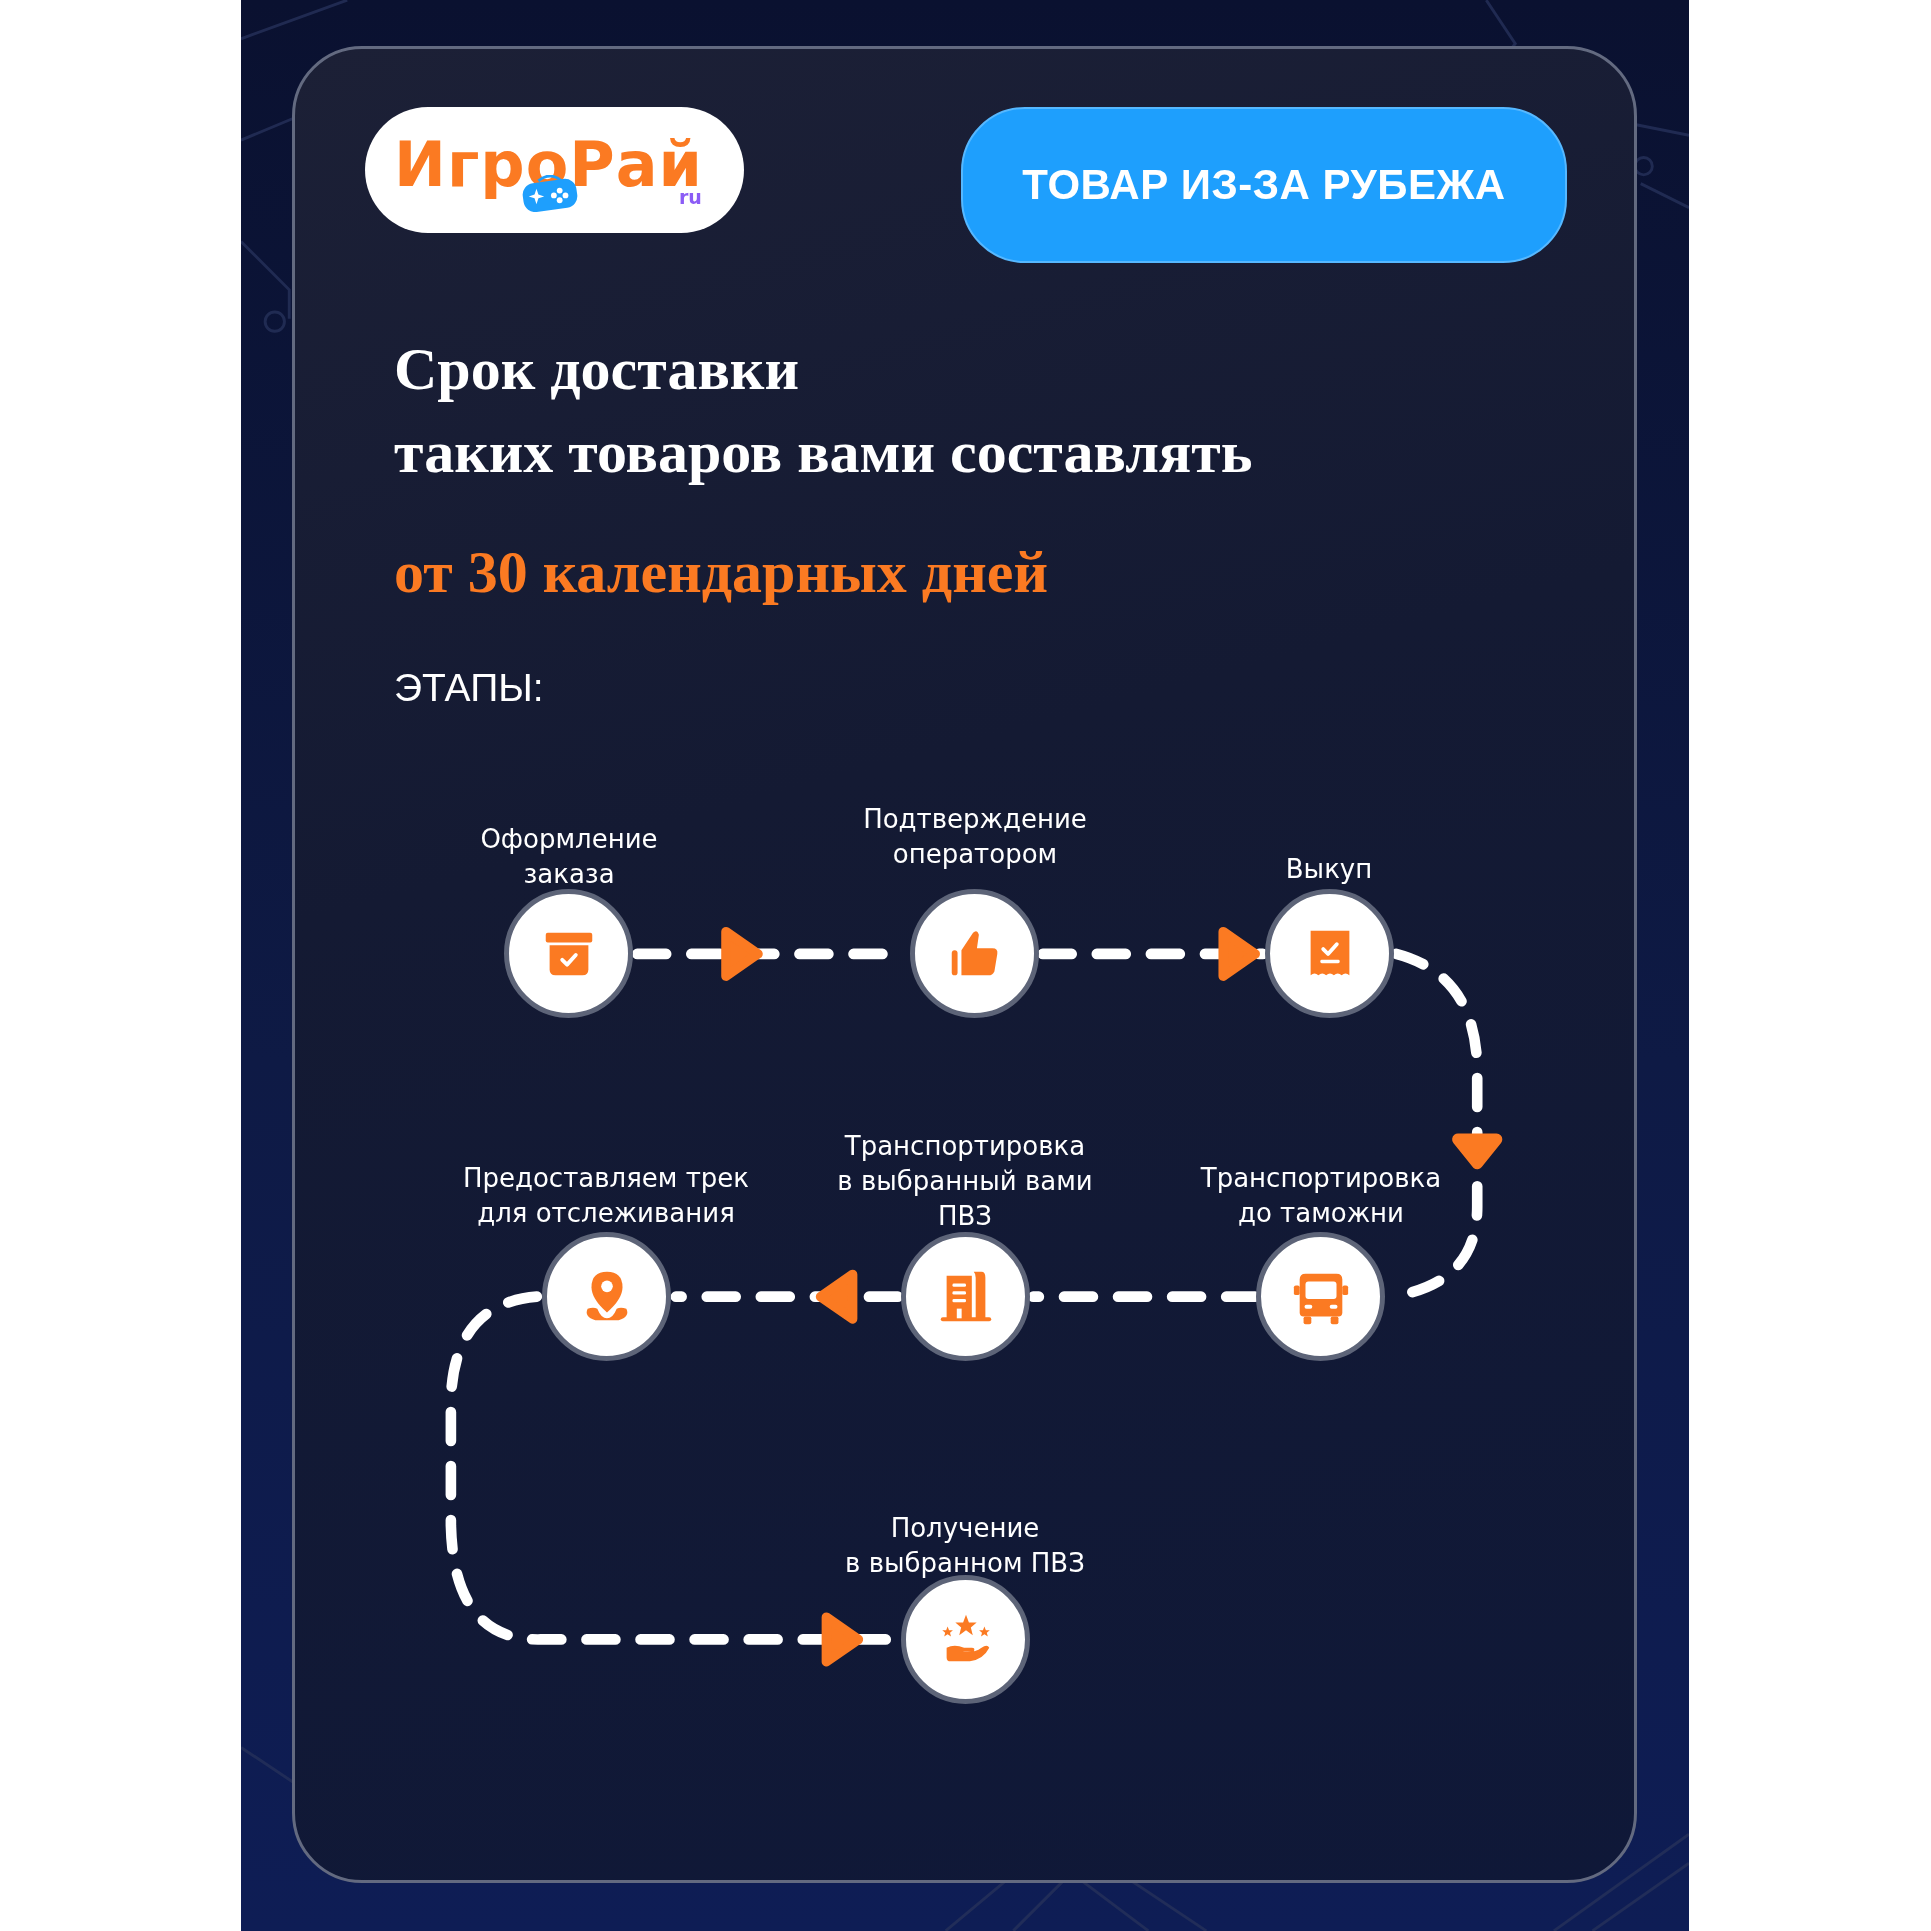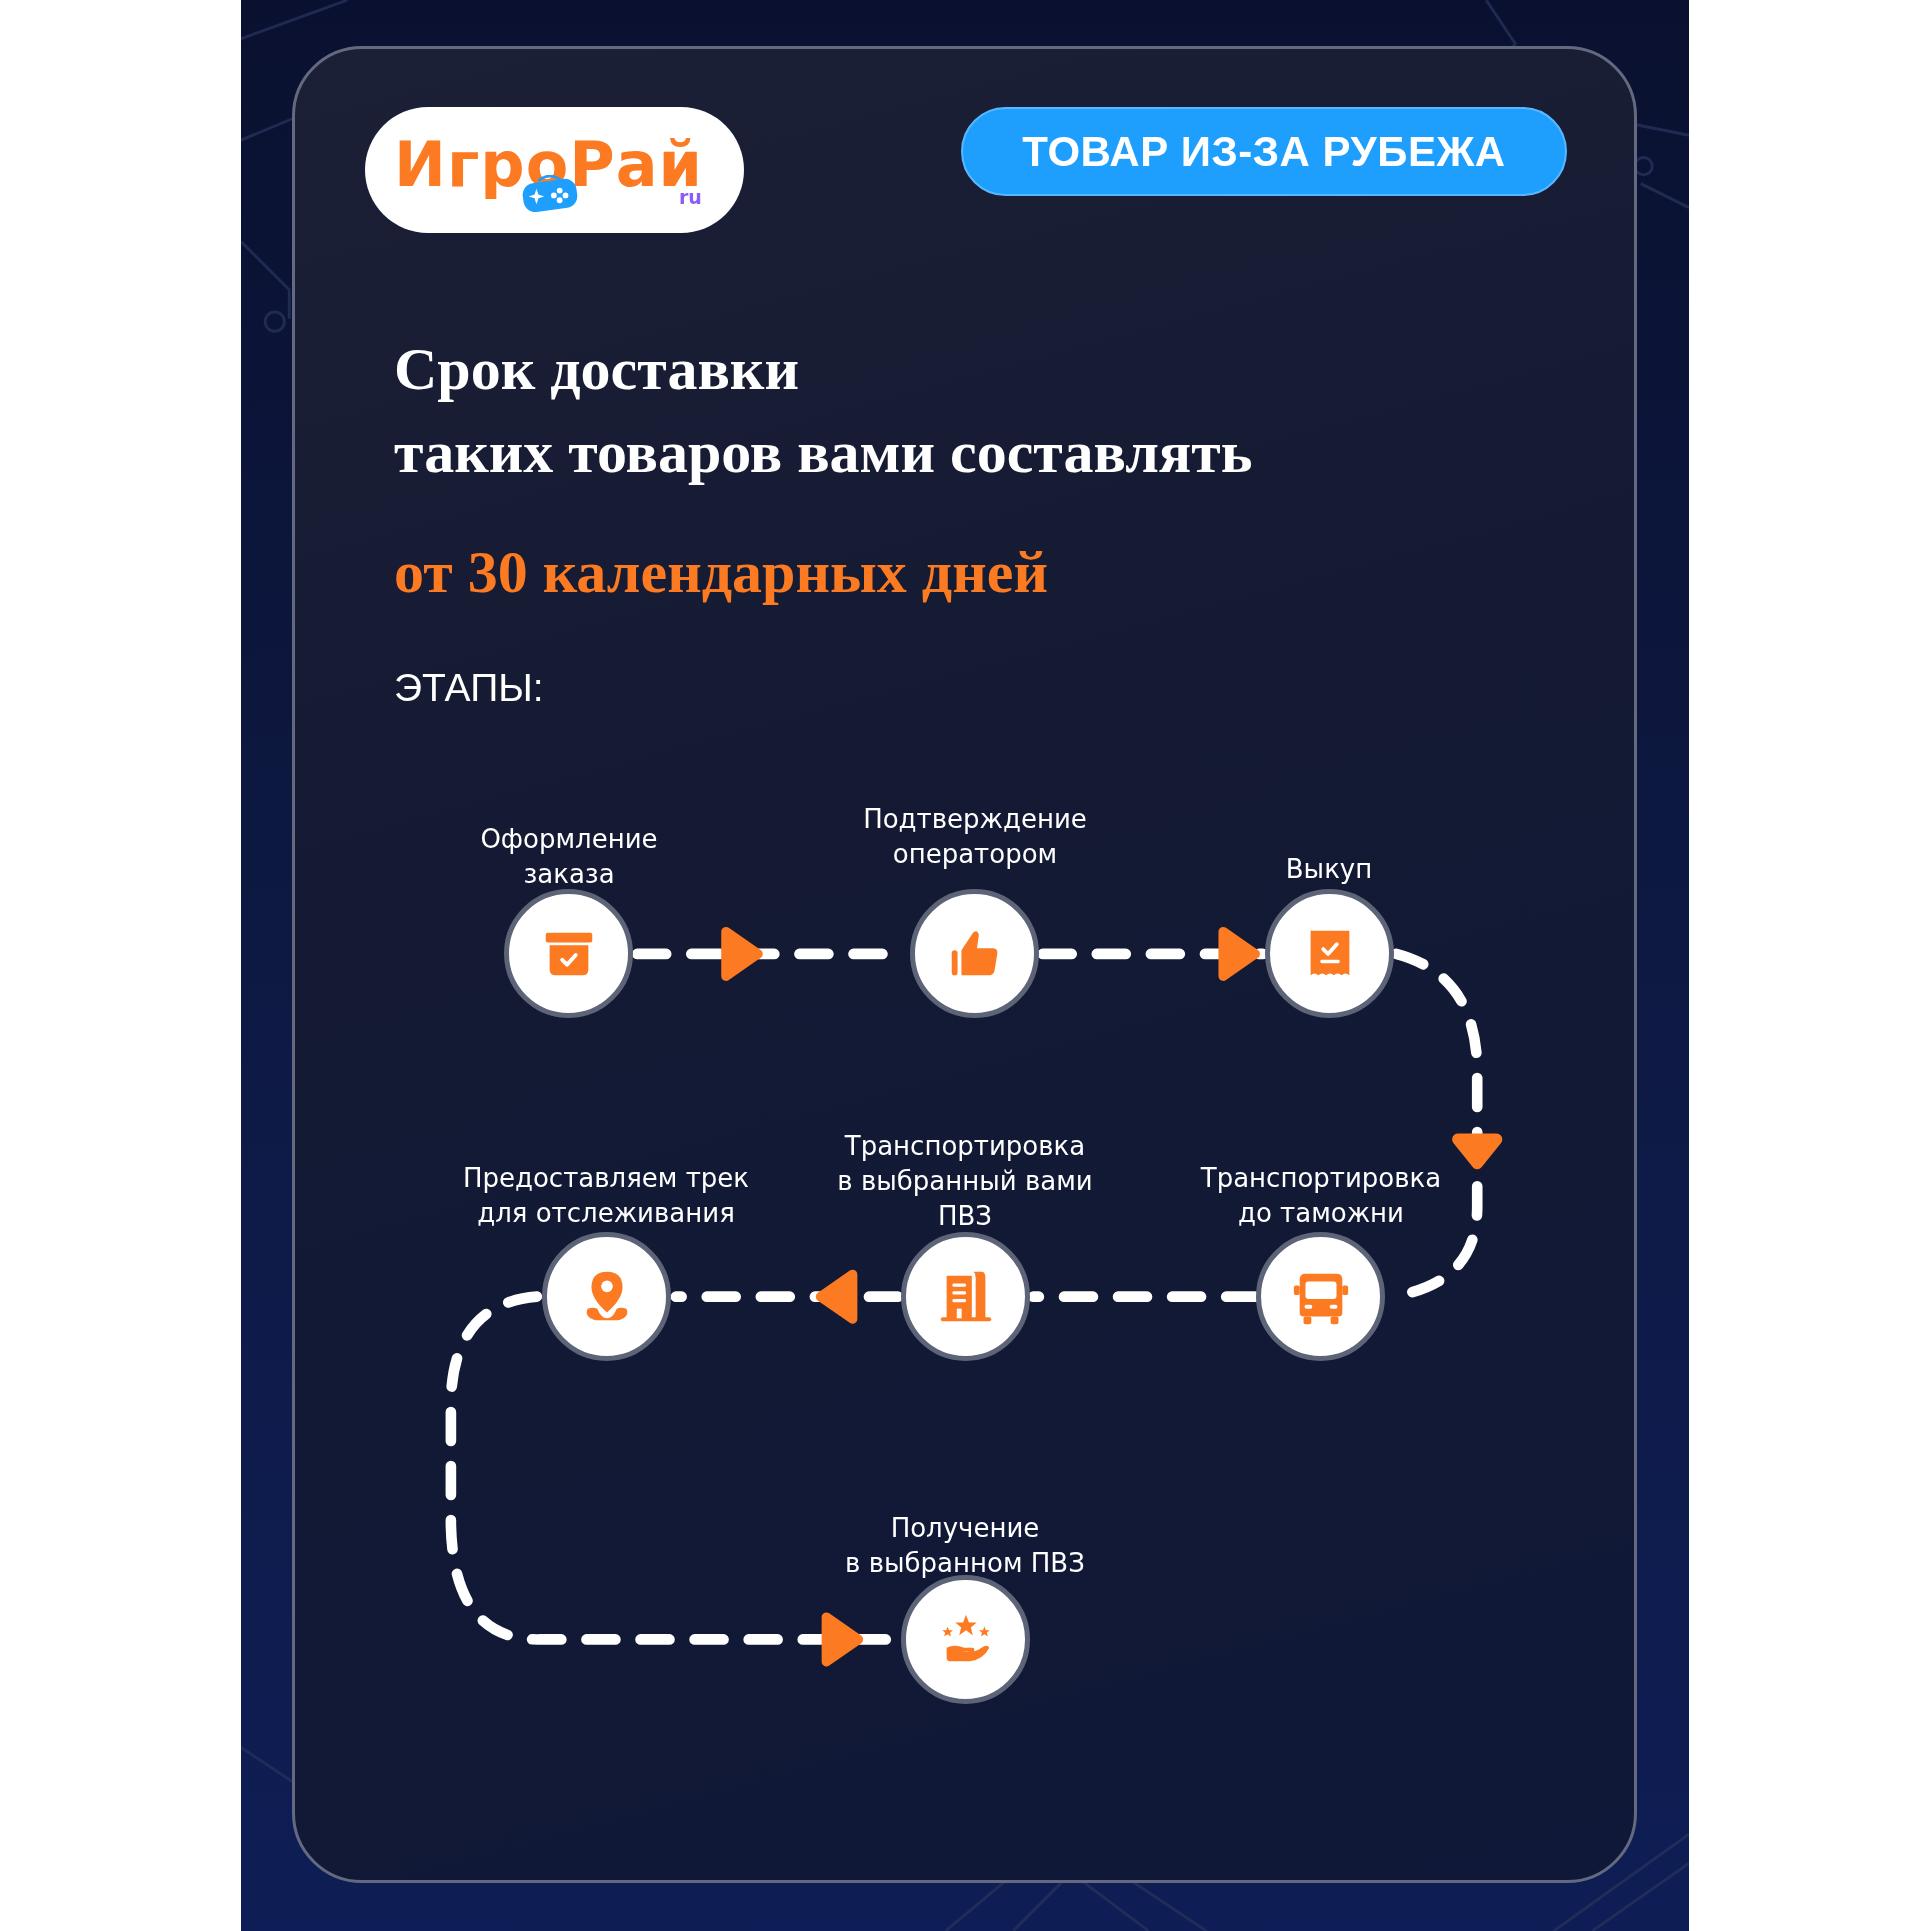--- a/index.html
+++ b/index.html
@@ -10,21 +10,21 @@
   .deco { position:absolute; left:0; top:0; width:1448px; height:1931px; }
   .card { position:absolute; left:292px; top:46px; width:1345px; height:1837px;
           border:3.9px solid #636a80; border-radius:70px; box-sizing:border-box;
           background:linear-gradient(165deg,#1c2036 0%,#141a33 40%,#0f1838 100%); }
   .logo { position:absolute; left:365px; top:107px; width:379px; height:126px; background:#fff;
           border-radius:64px; }
   .logo-text { position:absolute; left:29px; top:21px; font-size:62px; font-weight:bold; color:#fb7a22;
                letter-spacing:1px; font-family:"DejaVu Sans", sans-serif; }
   .logo-ru { position:absolute; left:314px; top:79px; font-size:19px; font-weight:bold; color:#8b5cf6; }
   .logo-pad { position:absolute; left:156px; top:68px; width:58px; height:37px; }
-  .badge { position:absolute; left:961px; top:107px; width:606px; height:89px; background:#1e9ffd;
+  .badge { position:absolute; left:961px; top:107px; width:606px; height:156px; background:#1e9ffd;
            border:2.9px solid #56b8ff; border-radius:64px; box-sizing:border-box;
            display:flex; align-items:center; justify-content:center; color:#fff;
            font-size:42px; font-weight:bold; font-family:"Liberation Sans", sans-serif; letter-spacing:0.5px; }
   .headline { position:absolute; left:394px; top:328px; font-weight:bold; color:#fff; font-size:60px;
               line-height:83px; font-family:Liberation Serif, serif; }
   .headline .accent { color:#fb7a22;margin-top:37px; }
   .stages { position:absolute; left:394px; top:666px; color:#fff; font-size:39px;
             font-family:"Liberation Sans", sans-serif; }
   .label { position:absolute; color:#fff; font-size:26px; line-height:35px; text-align:center;
            width:328px; font-family:"DejaVu Sans", sans-serif;margin-top:24px; }

